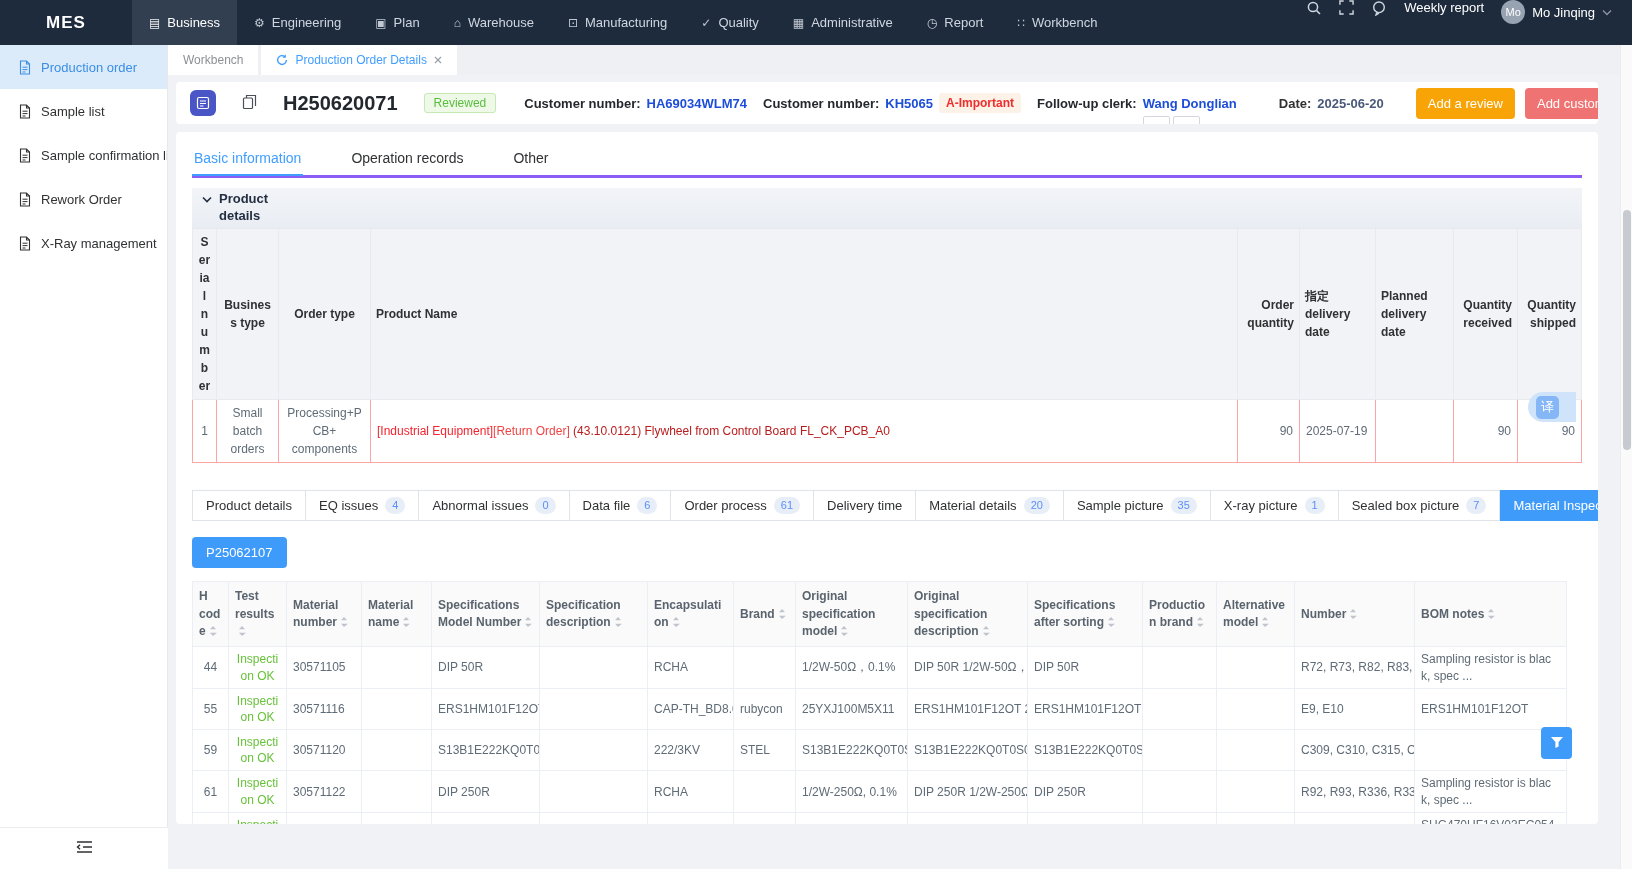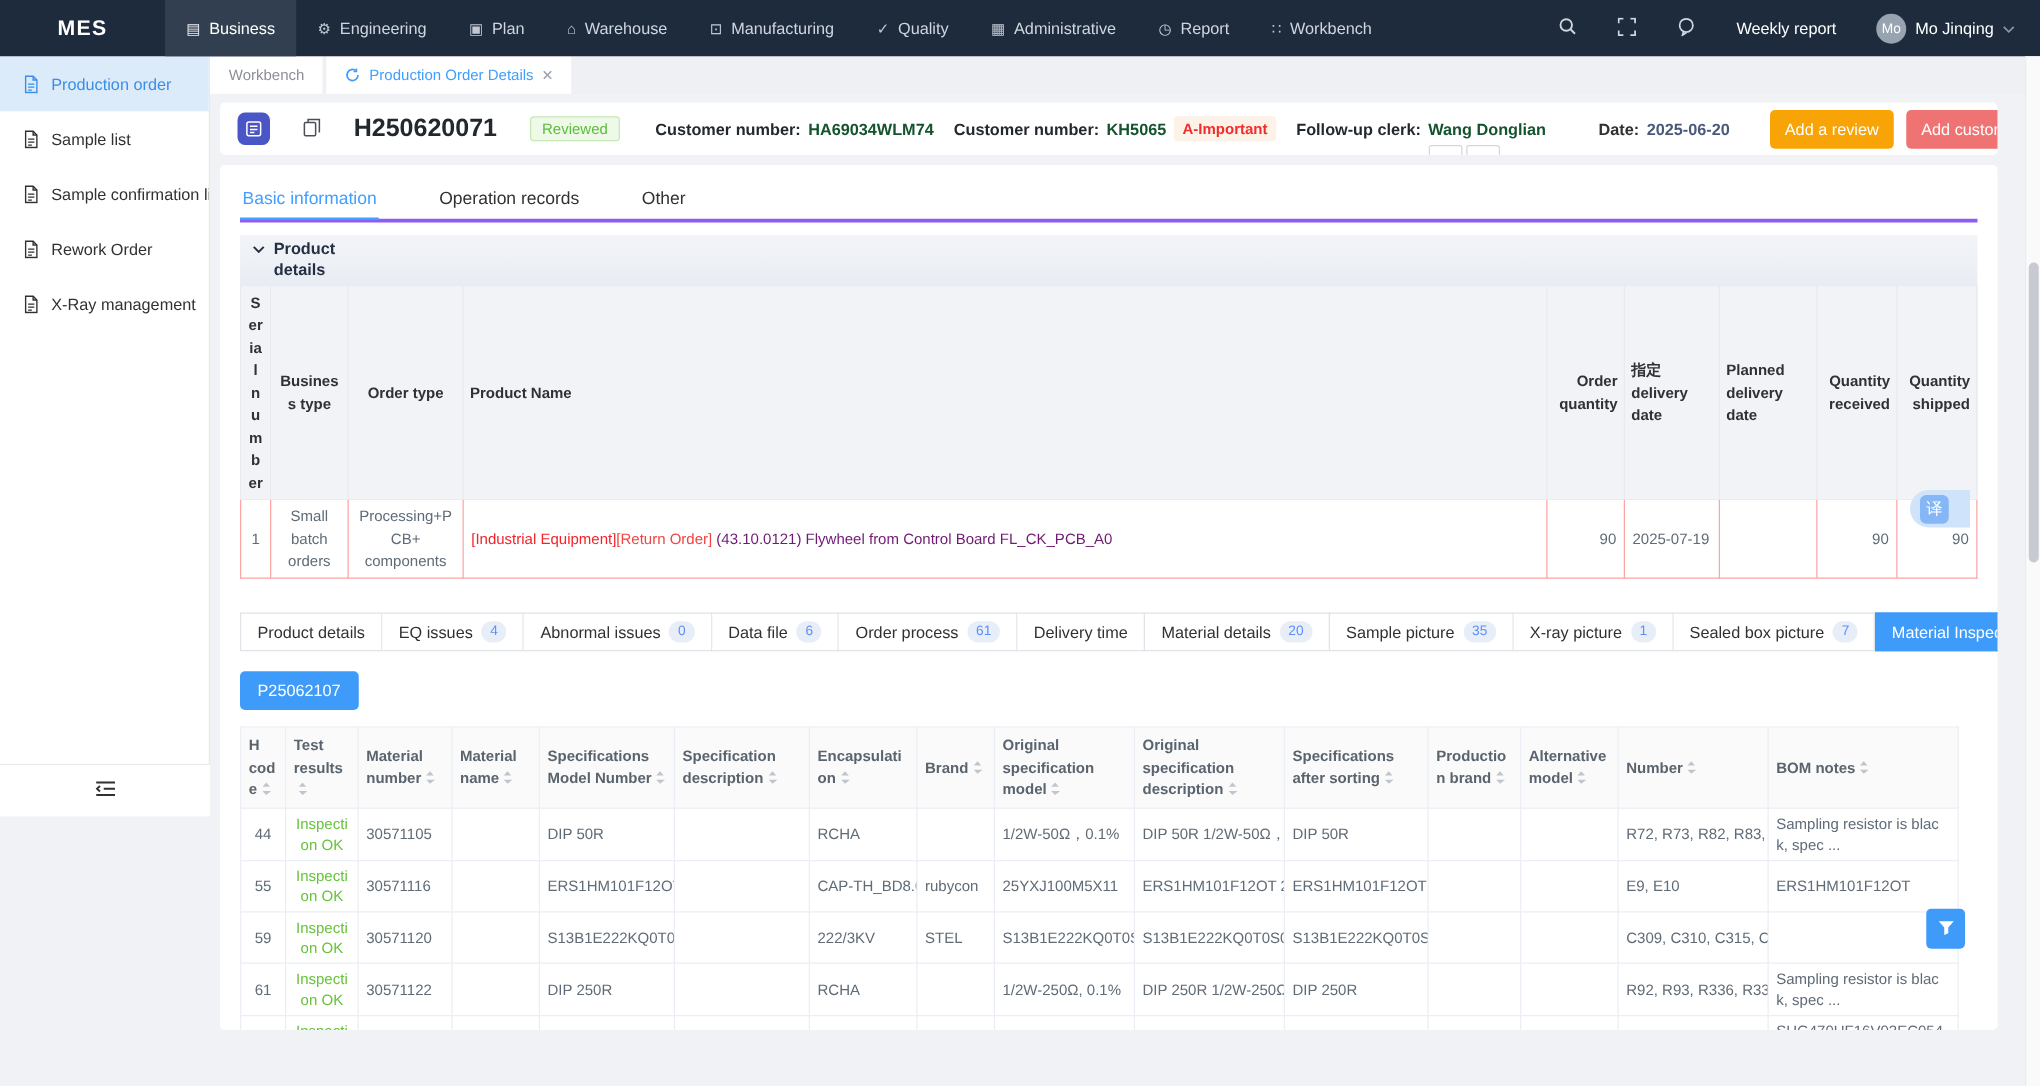--- a/index.html
+++ b/index.html
@@ -4,44 +4,44 @@
 <style>
 *{margin:0;padding:0;box-sizing:border-box}
 html,body{width:1632px;height:869px;overflow:hidden;font-family:"Liberation Sans","DejaVu Sans",sans-serif;font-size:12px;color:#303133;background:#f0f2f5}
 
 .topnav{position:absolute;top:0;left:0;width:1632px;height:45px;background:#1e2b3c;display:flex;align-items:stretch;color:#cfd6e0;z-index:30}
 .logo{width:132px;display:flex;align-items:center;justify-content:center;color:#fff;font-weight:bold;font-size:17px;letter-spacing:1px}
 .nav-menu{display:flex;align-items:stretch}
 .nav-item{display:flex;align-items:center;gap:7px;padding:0 17px;font-size:13px;cursor:pointer;white-space:nowrap}
 .nav-item.active{background:#323f50;color:#fff}
 .nav-ico{font-size:12px;opacity:.92}
-.nav-right{margin-left:auto;display:flex;align-items:center;gap:32px;padding-right:20px}
+.nav-right{margin-left:auto;display:flex;align-items:flex-start;gap:17px;padding-right:20px}
 .nav-right .txt{font-size:13px;color:#fff;white-space:nowrap}
 .avatar{width:24px;height:24px;border-radius:50%;background:#97a3b1;color:#fff;display:flex;align-items:center;justify-content:center;font-size:11px}
 .user-wrap{display:flex;align-items:center;gap:7px;cursor:pointer}
 
-.sidebar{position:absolute;top:45px;left:0;width:168px;height:608px;background:#fff;border-right:1px solid #e8e8e8;z-index:20}
+.sidebar{position:absolute;top:45px;left:0;width:168px;height:824px;background:#fff;border-right:1px solid #e8e8e8;z-index:20}
 .side-item{display:flex;align-items:center;gap:9px;height:44px;padding:0 6px 0 18px;font-size:13px;color:#303133;cursor:pointer;white-space:nowrap;overflow:hidden}
 .side-item.active{background:#dcebfa;color:#3a8ee6}
 .side-item svg{flex:none}
 .sidebar-footer{position:absolute;bottom:0;left:0;width:168px;height:42px;border-top:1px solid #ececec;display:flex;align-items:center;padding-left:76px;background:#fff}
 
 .main{position:absolute;top:45px;left:168px;width:1464px;height:824px;overflow:hidden}
 .tabbar{height:30px;background:#eef0f3;display:flex;align-items:stretch;gap:3px}
 .tab{display:flex;align-items:center;gap:7px;padding:0 15px;background:#fff;font-size:12px;color:#8c9096;cursor:pointer}
 .tab.active{color:#409eff}
 .tab .x{color:#9aa0a8;font-size:12px;line-height:1;cursor:pointer}
 
 .header-card{position:relative;margin:7px 34px 0 8px;height:42px;background:#fff;border-radius:4px;display:flex;align-items:center;gap:26px;padding:0 14px;overflow:hidden}
 .doc-chip{width:26px;height:26px;border-radius:6px;background:#4a56c6;display:flex;align-items:center;justify-content:center;flex:none}
 .order-no{font-size:20px;font-weight:bold;color:#23282e;white-space:nowrap}
 .badge-reviewed{background:#eef9e8;border:1px solid #c5e8b4;color:#5abe3c;font-size:12px;padding:2px 9px;border-radius:3px;margin-right:2px;white-space:nowrap}
 .hfield{display:flex;align-items:center;gap:6px;font-size:13px;margin-right:16px;white-space:nowrap}
 .hfield .lbl{font-weight:bold;color:#23282e}
-.hfield .val{color:#14532d;font-weight:bold}
+.hfield .val{color:#1d4ed8;font-weight:bold}
 .badge-important{background:#fdf2e7;color:#f02d2d;font-weight:bold;font-size:12px;padding:3px 7px;border-radius:3px}
 .date-box{margin-left:auto;display:flex;gap:6px;font-size:13px;font-weight:bold;white-space:nowrap}
 .date-val{color:#49597b}
 .hbtns{display:flex;gap:10px;margin-left:6px}
 .hbtn{border:none;border-radius:4px;color:#fff;font-size:13px;padding:8px 12px;cursor:pointer;white-space:nowrap}
 .mini-boxes{position:absolute;bottom:-7px;right:398px;display:flex;gap:3px}
 .mini-box{width:27px;height:15px;border:1px solid #d3d6dc;border-radius:2px;background:#fff}
 
 .content-card{position:relative;margin:8px 34px 0 8px;height:692px;background:#fff;border-radius:4px;padding:10px 16px 0 16px;overflow:hidden}
 .info-tabs{display:flex;gap:46px;border-bottom:3px solid #8b5cf6}
@@ -293,21 +293,21 @@
             <th class="al">Planned delivery date</th>
             <th class="ar">Quantity received</th>
             <th class="ar">Quantity shipped</th>
           </tr>
         </thead>
       <tbody>
           <tr id="ptable-row">
             <td class="ac">1</td>
             <td class="ac">Small batch orders</td>
             <td class="ac">Processing+PCB+ components</td>
-            <td class="al"><span style="color: rgb(245, 34, 45);">[Industrial Equipment]</span><span style="color: #ef4444; margin-top: 40px;">[Return Order]</span><span style="color: #701a75;"> (43.10.0121) Flywheel from Control Board FL_CK_PCB_A0</span></td>
+            <td class="al"><span style="color: rgb(245, 34, 45);">[Industrial Equipment]</span><span style="color: #ef4444; margin-top: 40px;">[Return Order]</span><span style="color: #b91c1c;"> (43.10.0121) Flywheel from Control Board FL_CK_PCB_A0</span></td>
             <td class="ar">90</td>
             <td class="al">2025-07-19</td>
             <td class="al"></td>
             <td class="ar">90</td>
             <td class="ar">90</td>
           </tr>
         </tbody>
     </table>
 
     <div class="sub-tabs" id="sub-tabs">

